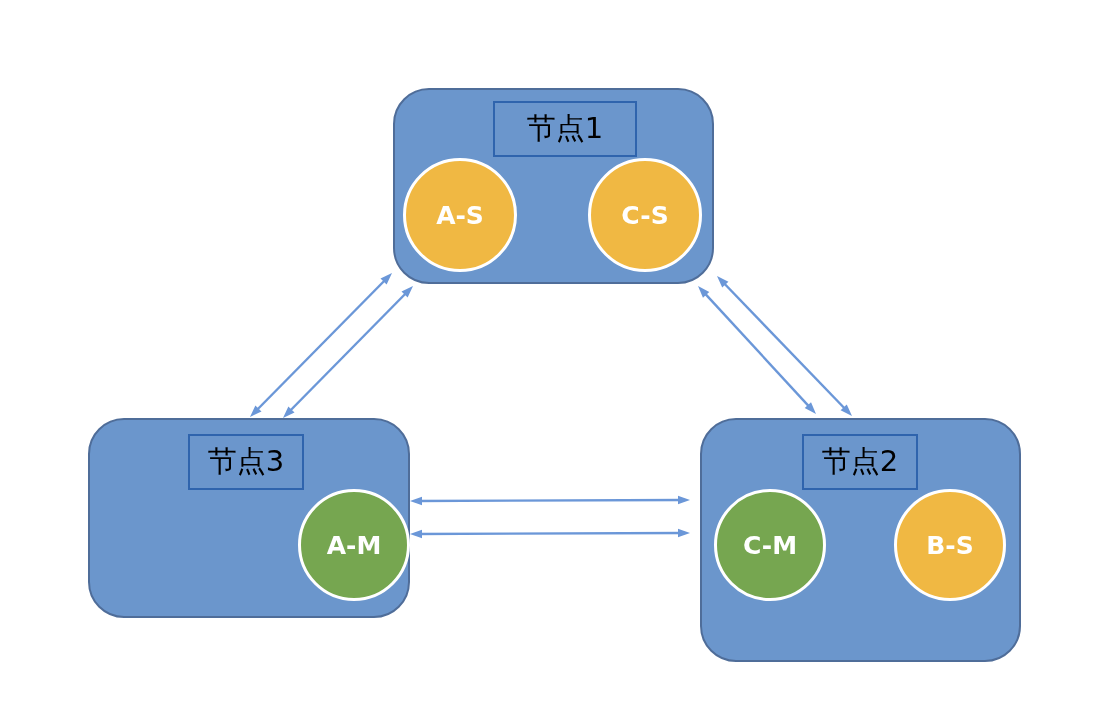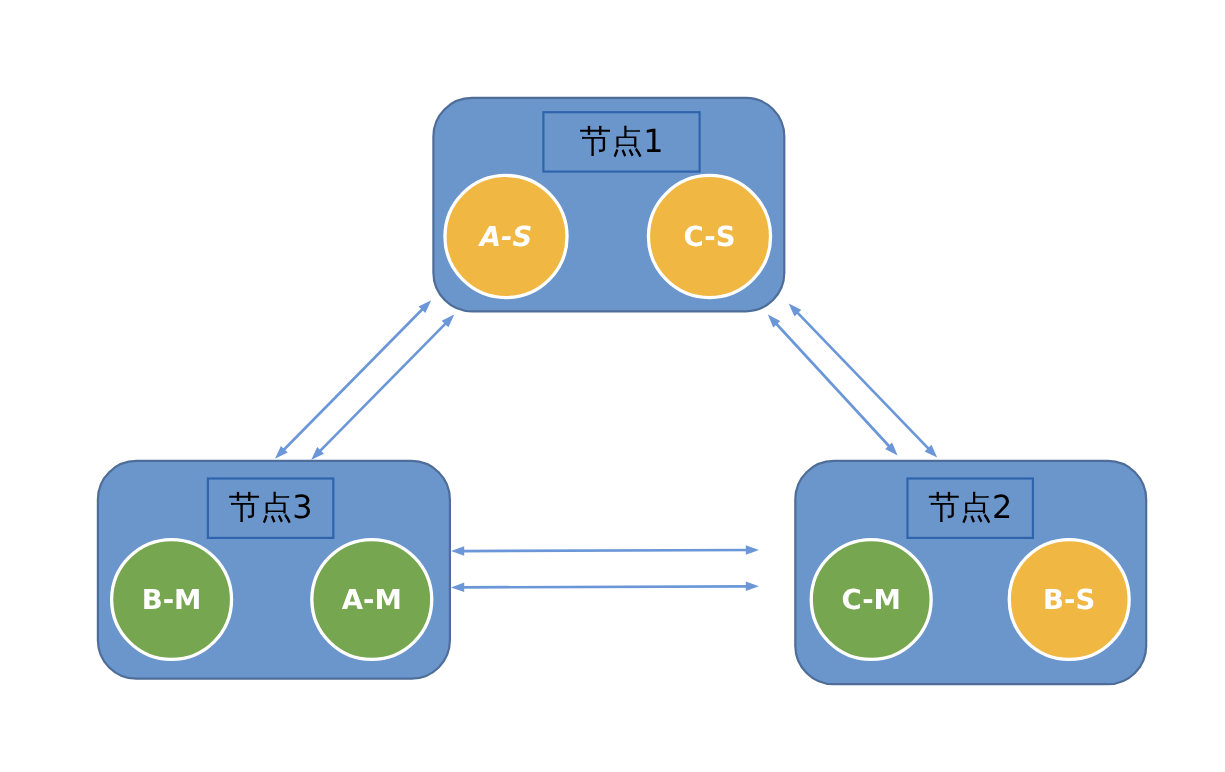--- a/index.html
+++ b/index.html
@@ -13,21 +13,21 @@
   #edge-layer{position:absolute;left:0;top:0;width:1114px;height:702px;}
   .node{
     position:absolute;
     background:var(--node_fill,#6b96cc);
     border:2px solid var(--node_border,#4f6d99);
     border-radius:36px;
     box-sizing:border-box;
   }
   #node1{left:393px;top:88px;width:321px;height:196px;}
   #node3{left:88px; top:418px;width:322px;height:200px;}
-  #node2{left:722px;top:418px;width:321px;height:205px;}
+  #node2{left:700px;top:418px;width:321px;height:244px;}
   .label-box{
     position:absolute;
     border:2px solid var(--label_box_border,#2f64ad);
     display:flex;align-items:center;justify-content:center;
     color:var(--node_label_text,#000);
     font-size:29px;
     box-sizing:border-box;
     background:transparent;
   }
   #node1 .label-box{left:98px;top:11px;width:144px;height:56px;}
@@ -37,24 +37,24 @@
     position:absolute;
     border-radius:50%;
     border:3px solid var(--circle_ring,#fff);
     display:flex;align-items:center;justify-content:center;
     color:var(--circle_label_text,#fff);
     font-weight:bold;font-size:25px;
     box-sizing:border-box;
   }
   .circle.slave{background:var(--slave_fill,#f0b843);}
   .circle.master{background:var(--master_fill,#76a650);}
-  #node1 .pos-a{left:8px;  top:68px;width:114px;height:114px;font-style:italic;}
+  #node1 .pos-a{left:8px;  top:68px;width:114px;height:114px;}
   #node1 .pos-b{left:193px;top:68px;width:114px;height:114px;align-items:center;}
   #node3 .pos-a{left:10px; top:69px;width:112px;height:112px;}
-  #node3 .pos-b{left:192px;top:69px;width:112px;height:112px;}
+  #node3 .pos-b{left:208px;top:69px;width:112px;height:112px;}
   #node2 .pos-a{left:12px; top:69px;width:112px;height:112px;}
   #node2 .pos-b{left:192px;top:69px;width:112px;height:112px;}
 </style>
 </head>
 <body>
 
 <div class="canvas" style="--background: #ffffff; --node_fill: #6b96cc; --node_border: #4f6d99; --label_box_border: #2f64ad; --node_label_text: #000000; --slave_fill: #f0b843; --master_fill: #76a650; --circle_ring: #ffffff; --circle_label_text: #ffffff; --arrow: #6b97d8;">
 
   <svg id="edge-layer" viewBox="0 0 1114 702" xmlns="http://www.w3.org/2000/svg">
       <g>
@@ -98,23 +98,20 @@
     </div>
     <div class="circle slave pos-b">
       <span>C-S</span>
     </div>
   </div>
 
   <div class="node" id="node3">
     <div class="label-box">
       <span>节点3</span>
     </div>
-    <div class="circle master pos-a">
-      <span>B-M</span>
-    </div>
     <div class="circle master pos-b">
       <span>A-M</span>
     </div>
   </div>
 
   <div class="node" id="node2">
     <div class="label-box">
       <span>节点2</span>
     </div>
     <div class="circle master pos-a">

